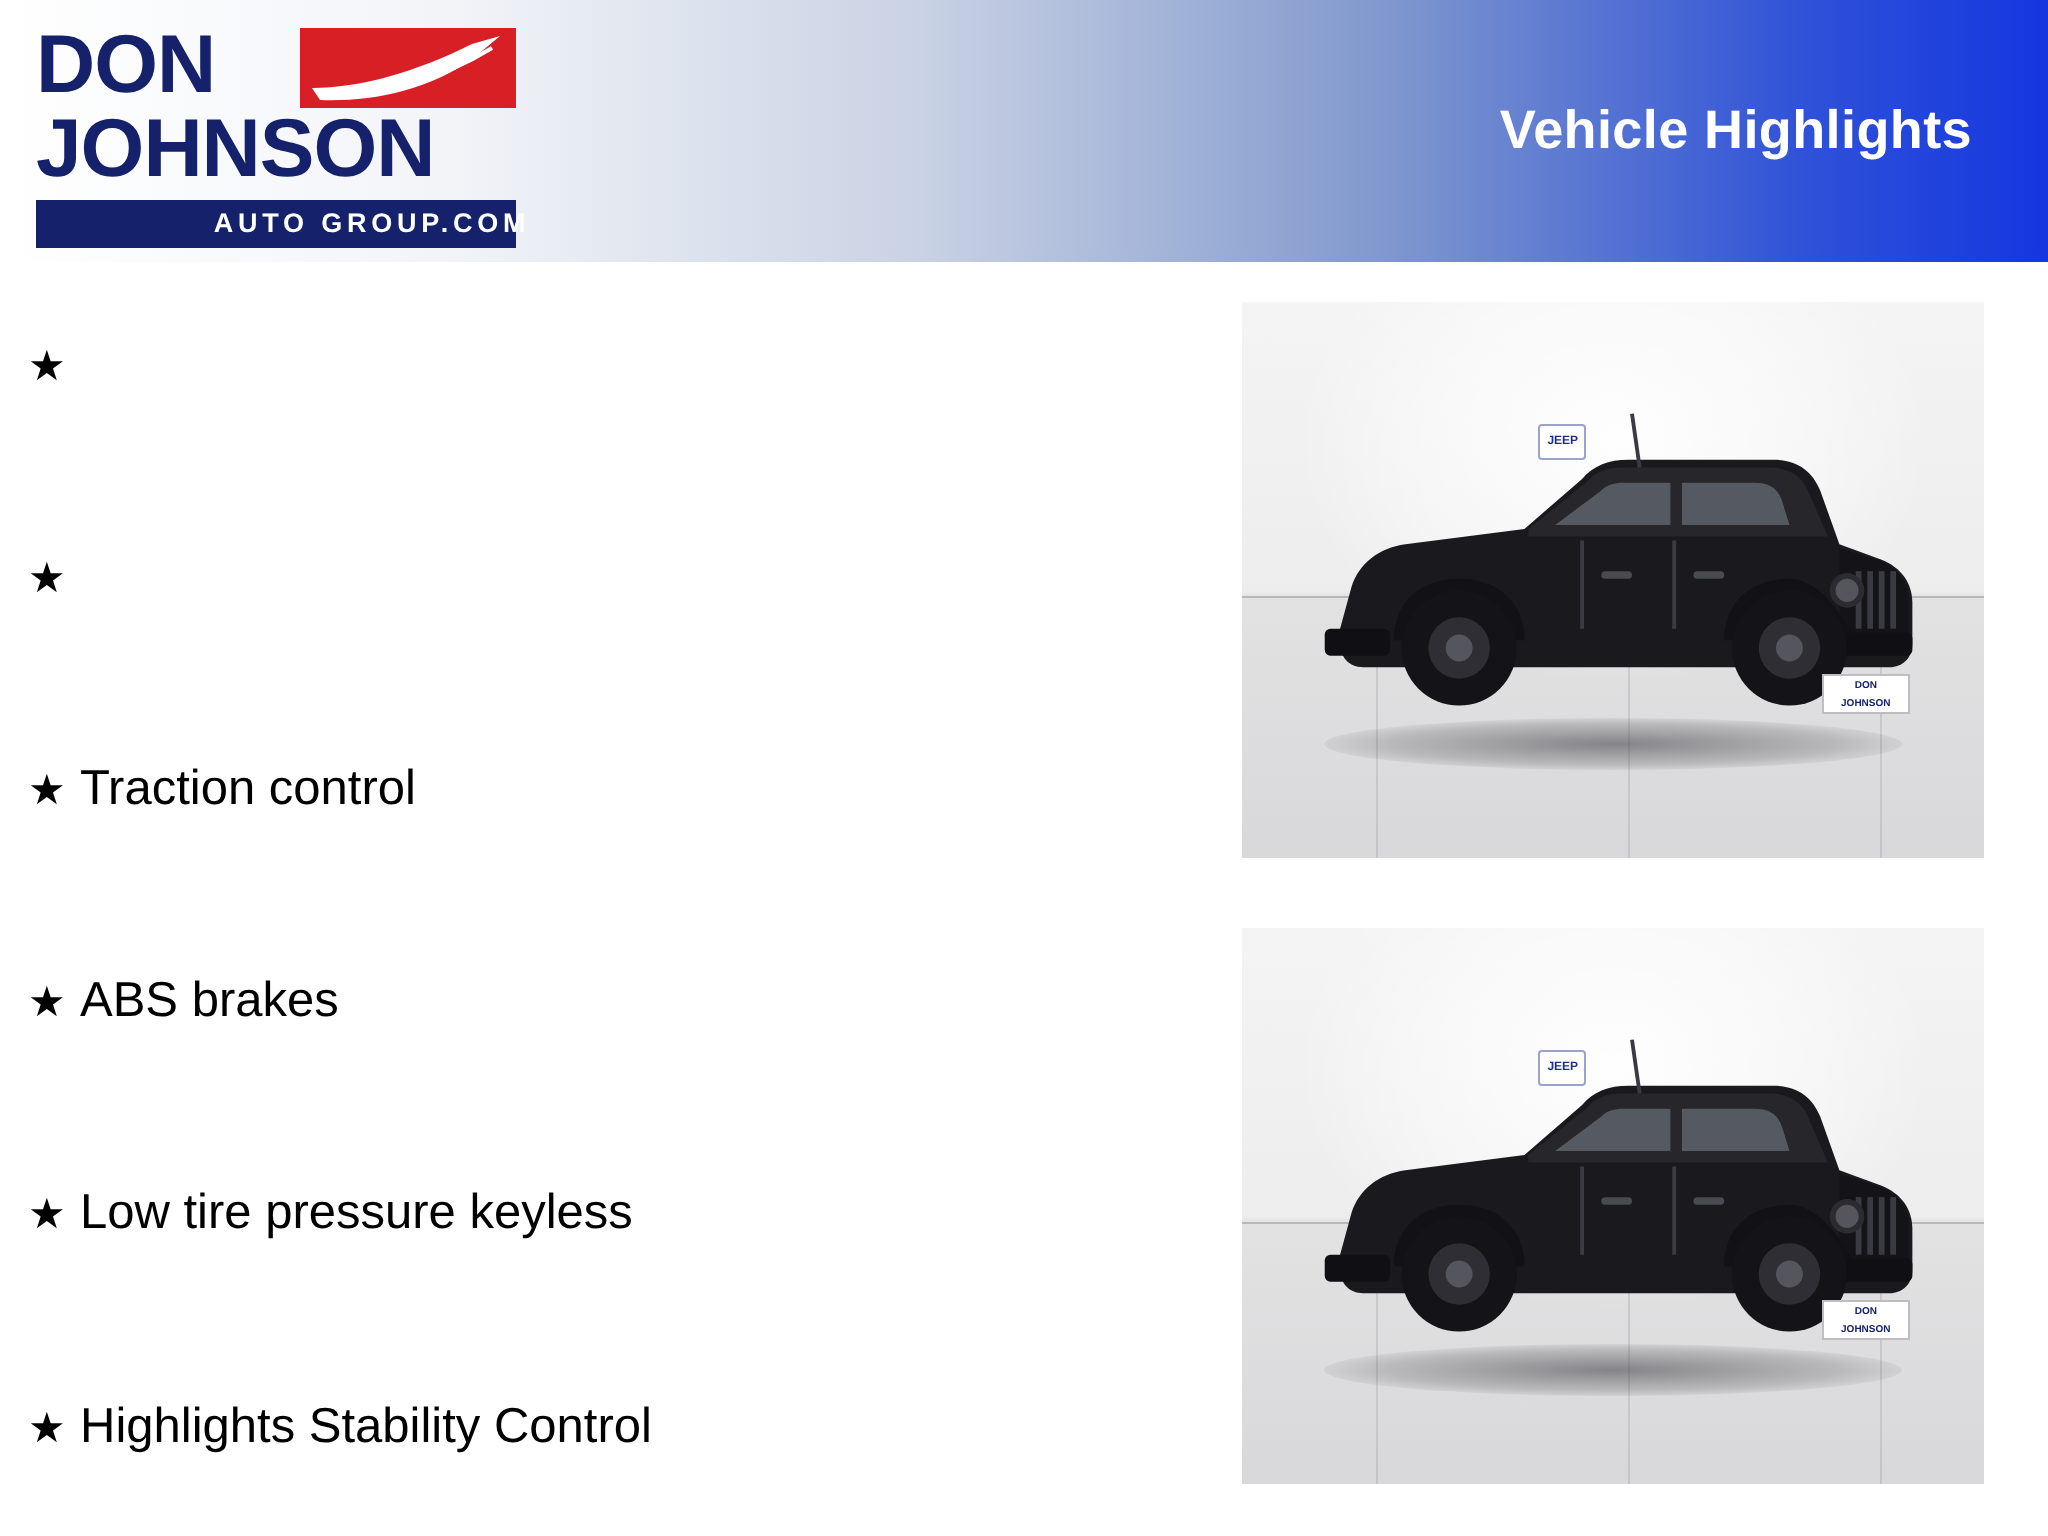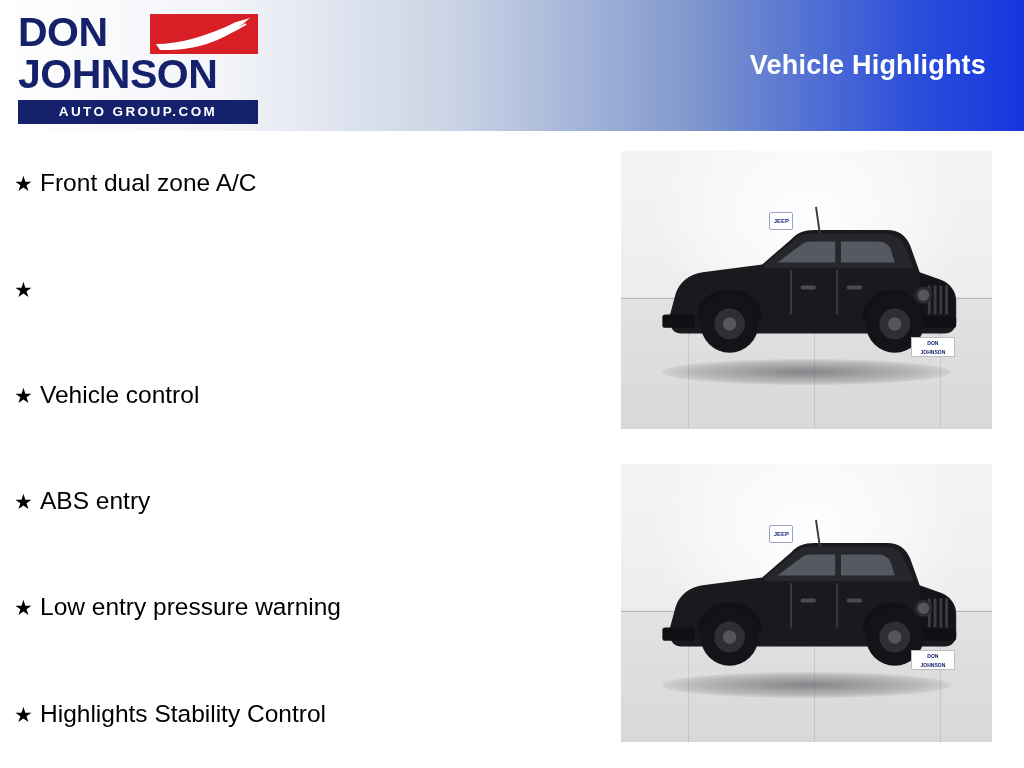--- a/index.html
+++ b/index.html
@@ -92,20 +92,21 @@
     top: 0;
     width: 240px;
     height: 24px;
     line-height: 24px;
     text-align: center;
     color: #ffffff;
     font-size: 13.5px;
     font-weight: bold;
     letter-spacing: 2.4px;
     font-family: "Liberation Sans", sans-serif;
+    padding-left: 48px;
   }
 
   .header-title {
     position: absolute;
     right: 38px;
     top: 50px;
     color: #ffffff;
     font-size: 27px;
     font-family: "Liberation Sans", sans-serif;
     font-weight: bold;
@@ -270,40 +271,39 @@
       </div>
     </div>
 
     <div class="header-title">Vehicle Highlights</div>
   </div>
 
   <div class="highlights">
 
     <div class="highlight-row" style="top: 28px;">
       <span class="star-icon">★</span>
-      <span class="highlight-label">Front dual zone A/C</span>
     </div>
 
     <div class="highlight-row" style="top: 134px;">
       <span class="star-icon">★</span>
     </div>
 
     <div class="highlight-row" style="top: 240px;">
       <span class="star-icon">★</span>
-      <span class="highlight-label">Vehicle control</span>
+      <span class="highlight-label">Traction control</span>
     </div>
 
     <div class="highlight-row" style="top: 346px;">
       <span class="star-icon">★</span>
-      <span class="highlight-label">ABS entry</span>
+      <span class="highlight-label">ABS brakes</span>
     </div>
 
     <div class="highlight-row" style="top: 452px;">
       <span class="star-icon">★</span>
-      <span class="highlight-label">Low entry pressure warning</span>
+      <span class="highlight-label">Low tire pressure keyless</span>
     </div>
 
     <div class="highlight-row" style="top: 559px;">
       <span class="star-icon">★</span>
       <span class="highlight-label">Highlights Stability Control</span>
     </div>
   </div>
 
   <div class="photo photo-1">
     <div class="studio-bg"></div>

